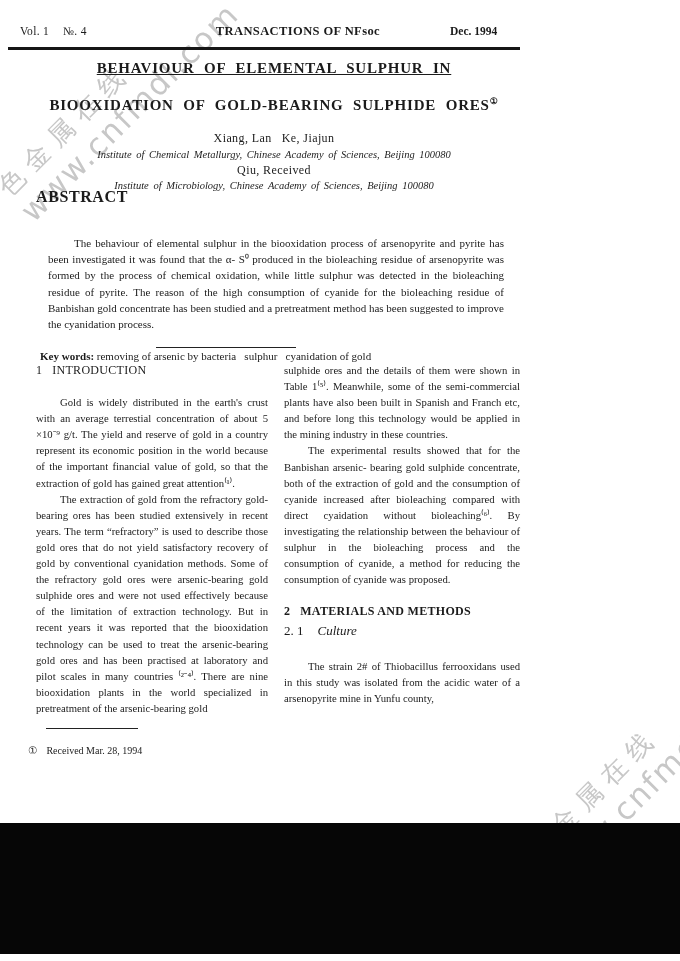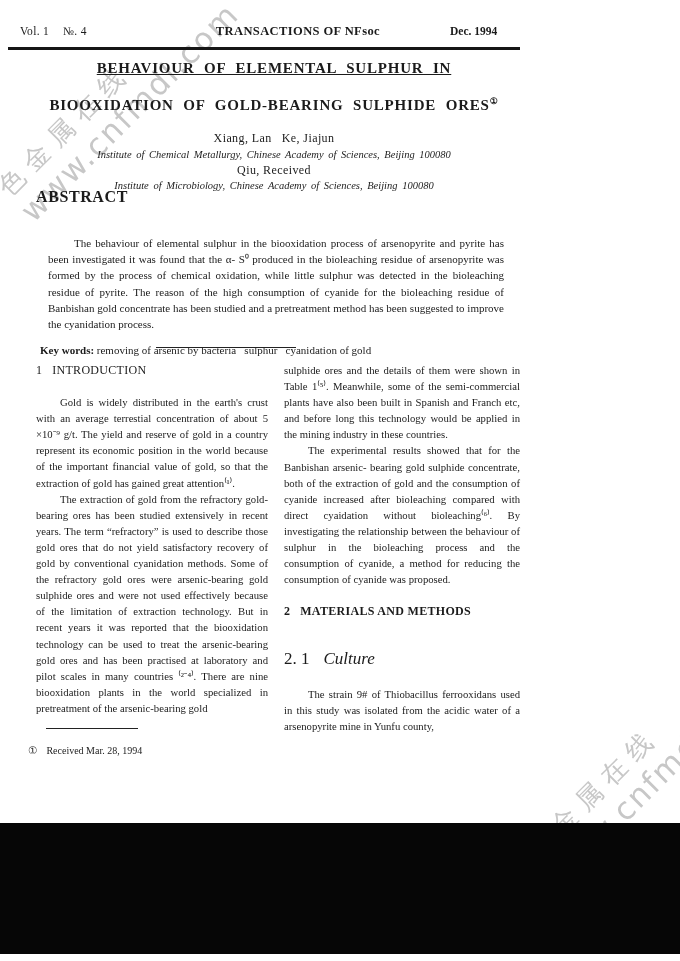--- a/index.html
+++ b/index.html
@@ -33,32 +33,32 @@
   .names { font-size:12px; letter-spacing:0.4px; }
   .affil { font-style:italic; font-size:10.5px; word-spacing:2px; }
   #names1 { top:131px; } #affil1 { top:149px; }
   #names2 { top:163px; } #affil2 { top:180px; }
   
   #abstract-heading { position:absolute; top:188px; left:36px; width:476px; text-align:left;
                       font-weight:bold; font-size:16px; letter-spacing:0.6px; }
   .abstract-wrap { position:absolute; top:227px; left:40px; width:472px;
                    font-size:11px; line-height:16.2px; }
   .abstract-wrap p { margin:8px; text-align:justify; text-indent:26px; }
-  .keywords { margin-top:10px; text-align:left; }
+  .keywords { margin-top:16px; text-align:left; }
   .kw-label { font-weight:bold; }
   .mid-rule { position:absolute; top:347px; left:156px; width:140px; height:1px; background:#222; }
   
   .col { position:absolute; top:362px; font-size:10.7px; line-height:16.1px; }
   #col-left  { left:36px;  width:232px; }
   #col-right { left:284px; width:236px; }
   .col p { margin:0; text-align:justify; text-indent:24px; }
   .col p.cont { text-indent:0; }
   .sec-head { font-weight:normal; font-size:12px; margin:0 0 16px 0; letter-spacing:0.3px; }
   .sec-head2 { font-weight:bold; font-size:12px; margin:16px 0 0 0; letter-spacing:0.3px; }
-  .subsec { margin:32px 0 0 0; font-size:17px; }
+  .subsec { margin:4px 0 0 0; font-size:13px; }
   .subsec .sub-title { font-style:italic; margin-left:14px; }
   .para-gap { margin-top:18px !important; }
   
   .footnote { margin-top:12px; }
   .fn-rule { width:92px; height:1px; background:#222; margin-left:10px; }
   .fn-line { margin-top:14px; font-size:10px; }
   .fn-mark { margin-left:-8px; margin-right:9px; font-size:10.5px; }
   
   .black-bar { position:absolute; top:823px; left:0; width:680px; height:131px; background:#060606; }
 </style>
@@ -115,18 +115,18 @@
     </div>
   </div>
 
   <div class="col" id="col-right">
     <p class="cont">sulphide ores and the details of them were shown in Table 1⁽⁵⁾. Meanwhile, some of the semi-commercial plants have also been built in Spanish and Franch etc, and before long this technology would be applied in the mining industry in these countries.</p>
     <p>The experimental results showed that for the Banbishan arsenic- bearing gold sulphide concentrate, both of the extraction of gold and the consumption of cyanide increased after bioleaching compared with direct cyaidation without bioleaching⁽⁶⁾. By investigating the relationship between the behaviour of sulphur in the bioleaching process and the consumption of cyanide, a method for reducing the consumption of cyanide was proposed.</p>
     <div class="sec-head2">2&nbsp;&nbsp;&nbsp;MATERIALS AND METHODS</div>
     <div class="subsec">
       <span>2. 1</span><span class="sub-title">Culture</span>
     </div>
-    <p class="para-gap">The strain 9# of Thiobacillus ferrooxidans used in this study was isolated from the acidic water of a arsenopyrite mine in Yunfu county,</p>
+    <p class="para-gap">The strain 2# of Thiobacillus ferrooxidans used in this study was isolated from the acidic water of a arsenopyrite mine in Yunfu county,</p>
   </div>
 
   <div class="black-bar"></div>
 
 </div>
 
 </body></html>

